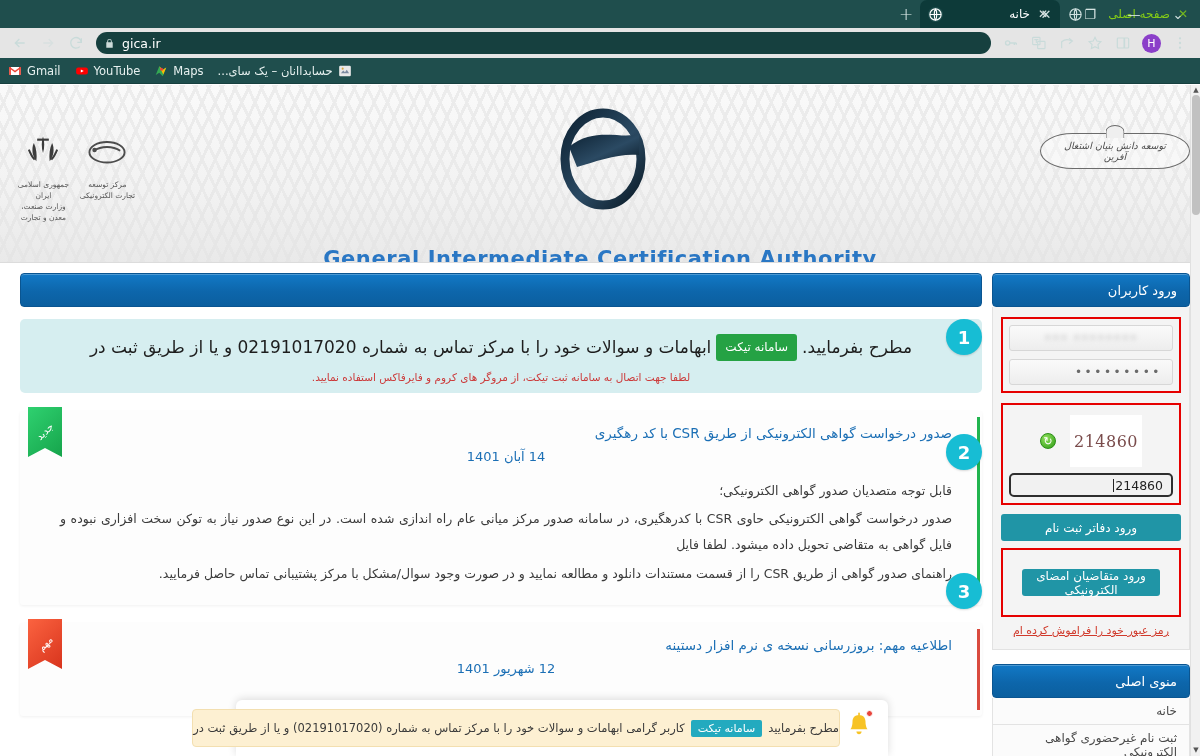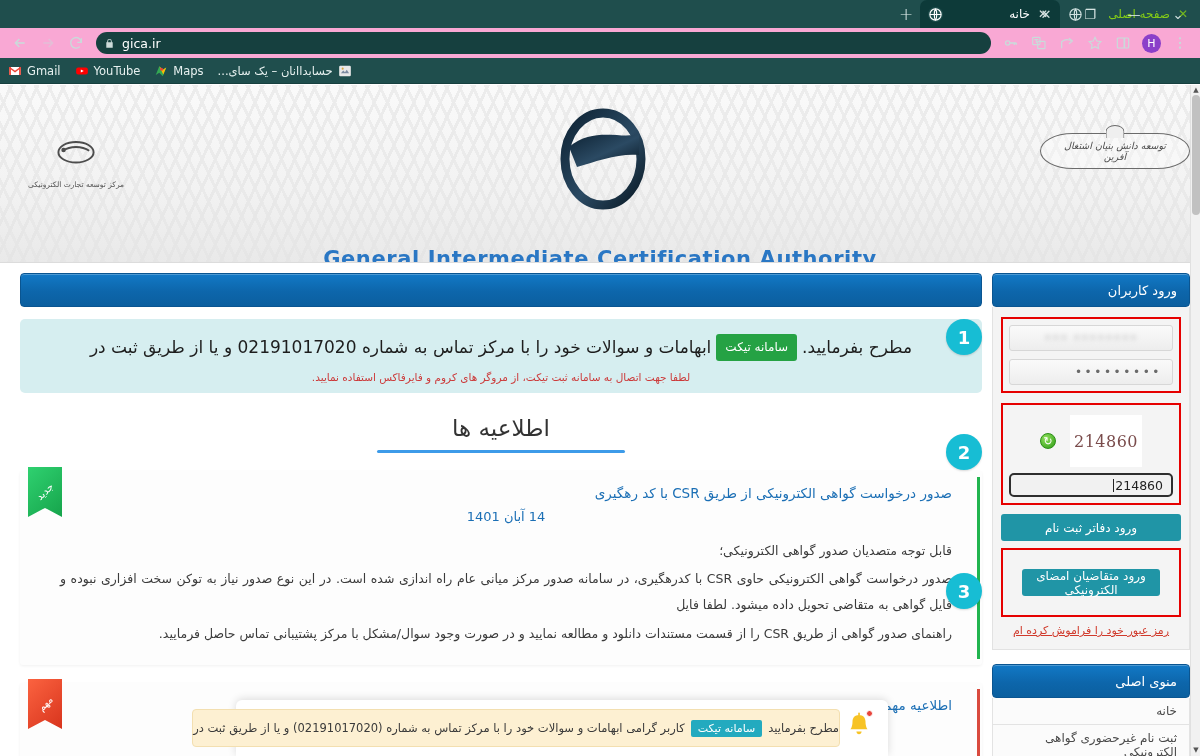--- a/index.html
+++ b/index.html
@@ -62,21 +62,21 @@
     flex: 0 0 15px;
   }
   .favicon svg { width: 15px; height: 15px; }
   .newtab {
     width: 28px; height: 28px; color: #e2efee;
     display: flex; align-items: center; justify-content: center;
     font-size: 17px; font-weight: 300;
   }
 
   .toolbar {
-    height: 30px; background: #f9a8d4;
+    height: 30px; background: #e5e5e5;
     display: flex; align-items: center;
     padding: 0 6px;
     direction: ltr;
   }
   .tb-icon {
     width: 28px; height: 28px;
     display: flex; align-items: center; justify-content: center;
     color: #c9dbda;
     flex: 0 0 28px;
   }
@@ -572,20 +572,31 @@
       <div class="pattern"></div>
 
       <div class="logo-left">
         <div style="text-align:center">
           <svg width="44" height="40" viewBox="0 0 60 54">
             <ellipse cx="30" cy="26" rx="24" ry="14" fill="none" stroke="#4d4d4d" stroke-width="2.6"></ellipse>
             <path d="M12 24c10-7 26-7 36 0" fill="none" stroke="#4d4d4d" stroke-width="2.6"></path>
             <circle cx="13" cy="23" r="3" fill="#4d4d4d"></circle>
           </svg>
           <div class="emblem-txt">مرکز توسعه تجارت الکترونیکی</div>
+        </div>
+        <div style="text-align:center">
+          <svg width="34" height="40" viewBox="0 0 40 48">
+            <path d="M20 4c2 6 2 14 0 20-2-6-2-14 0-20z" fill="#3c3c3c"></path>
+            <path d="M9 12c3 6 4 14 3 22C7 28 6 18 9 12z" fill="#3c3c3c"></path>
+            <path d="M31 12c3 6 2 16-3 22-1-8 0-16 3-22z" fill="#3c3c3c"></path>
+            <path d="M3 20c2 5 4 9 7 12M37 20c-2 5-4 9-7 12" stroke="#3c3c3c" stroke-width="2.4" fill="none"></path>
+            <path d="M13 8h14" stroke="#3c3c3c" stroke-width="2.6"></path>
+          </svg>
+          <div class="emblem-txt" style="white-space:pre-line">جمهوری اسلامی ایران
+وزارت صنعت، معدن و تجارت</div>
         </div>
       </div>
 
       <div class="hdr-center">
         <div class="hdr-fa-row">
           <div class="ring-logo">
             <svg width="112" height="108" viewBox="0 0 112 108">
               <defs>
                 <linearGradient id="rg" x1="0" y1="0" x2="1" y2="1">
                   <stop offset="0%" stop-color="#0d2233"></stop>
@@ -654,24 +665,20 @@
 
         <div class="notice-box">
           <div class="notice-line">
             <span>مطرح بفرمایید.</span>
             <span class="ticket-btn">سامانه تیکت</span>
             <span>ابهامات و سوالات خود را با مرکز تماس به شماره 02191017020 و یا از طریق ثبت در</span>
           </div>
           <div class="notice-small">لطفا جهت اتصال به سامانه ثبت تیکت، از مروگر های کروم و فایرفاکس استفاده نمایید.</div>
         </div>
 
-        <div class="section-title-wrap">
-          <div class="section-title">اطلاعیه ها</div>
-          <div class="section-rule"></div>
-        </div>
 
         <div class="announce green">
           <div class="ribbon green">
             <span>جدید</span>
           </div>
           <div class="an-title">صدور درخواست گواهی الکترونیکی از طریق CSR با کد رهگیری</div>
           <div class="an-date">14 آبان 1401</div>
           <div class="an-body">
             <div>قابل توجه متصدیان صدور گواهی الکترونیکی؛</div>
             <div class="p2">صدور درخواست گواهی الکترونیکی حاوی CSR با کدرهگیری، در سامانه صدور مرکز میانی عام راه اندازی شده است. در این نوع صدور نیاز به توکن سخت افزاری نبوده و فایل گواهی به متقاضی تحویل داده میشود. لطفا فایل</div>

